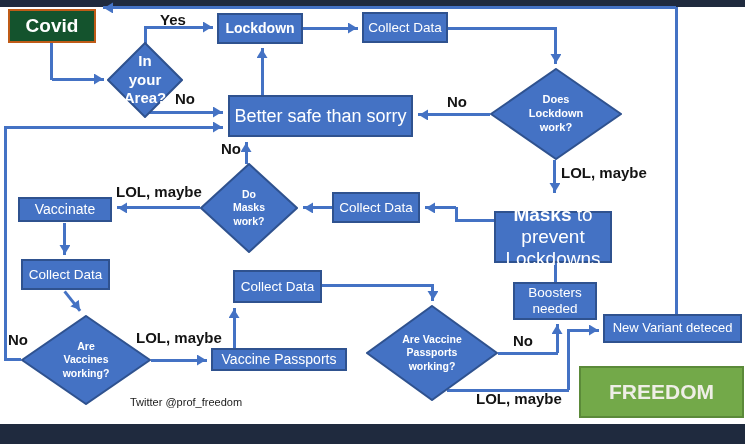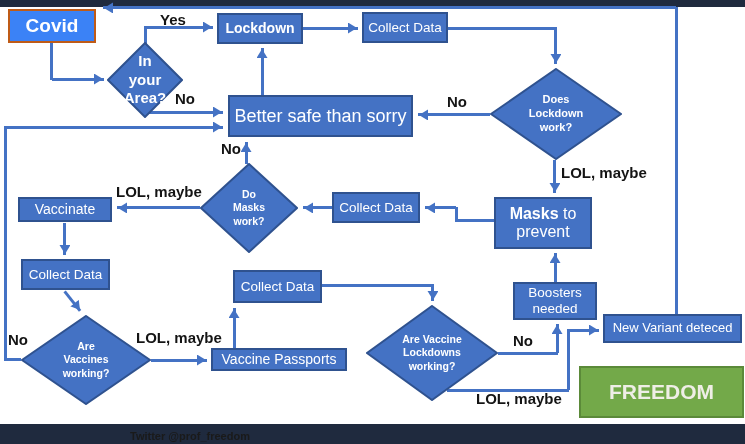--- a/index.html
+++ b/index.html
@@ -11,42 +11,42 @@
   .bar{position:absolute;left:0;width:745px;background:#1f2a3e;}
   #bar-top{top:0;height:7px;}
   #bar-bottom{top:424px;height:20px;}
   .node{
     position:absolute;box-sizing:border-box;
     display:flex;align-items:center;justify-content:center;
     text-align:center;color:#fff;line-height:1.15;
     white-space:pre-line;
   }
   .node.box{background:#4472c4;border:2px solid #2f528f;}
-  .node.orange{background:#3b82f6;border:2px solid #bf5b17;}
+  .node.orange{background:#14532d;border:2px solid #bf5b17;}
   .node.green{background:#73a949;border:2px solid #5b8a39;color:#efeee6;}
   .diamond{position:absolute;}
   .diamond svg{position:absolute;left:0;top:0;display:block;}
   .diamond .dlabel{
     position:absolute;left:0;top:0;width:100%;height:100%;
     display:flex;align-items:center;justify-content:center;
     text-align:center;color:#fff;font-weight:600;line-height:1.25;
     white-space:pre-line;
   }
   .seg{position:absolute;transform-origin:0 0;}
   .seg .ln{position:absolute;left:0;top:-1.5px;height:3px;background:#4472c4;}
   .ah{position:absolute;width:0;height:0;transform-origin:0 0;}
   .ah .tri{
     position:absolute;left:-9px;top:-5.5px;width:9px;height:11px;
     background:#4472c4;clip-path:polygon(0 0,100% 50%,0 100%);
   }
   .elabel{
     position:absolute;color:#141414;font-weight:700;font-size:15px;
     white-space:nowrap;
   }
-  #credit{position:absolute;color:#1a1a1a;font-weight:700;font-size:11px;white-space:nowrap;margin-top:34px;}
+  #credit{position:absolute;color:#1a1a1a;font-weight:400;font-size:11px;white-space:nowrap;}
   .b{font-weight:700;}
 </style>
 </head>
 <body>
 
 <div id="stage">
   <div class="bar" id="bar-top"></div>
   <div class="bar" id="bar-bottom"></div>
   <div id="edges">
       <div class="seg" style="left: 52px; top: 43px; transform: rotate(90deg);">
@@ -216,21 +216,21 @@
       </div>
       <div class="ah" style="left: 104px; top: 8px; transform: rotate(180deg);">
         <div class="tri"></div>
       </div>
     </div>
   <div id="nodes">
       <div class="node box orange" style="left: 8px; top: 9px; width: 88px; height: 34px; font-size: 19px; font-weight: 600;"><span>Covid</span></div>
       <div class="node box" style="left: 217px; top: 13px; width: 86px; height: 31px; font-size: 14px; font-weight: 700;"><span>Lockdown</span></div>
       <div class="node box" style="left: 362px; top: 12px; width: 86px; height: 31px; font-size: 13.5px; font-weight: 400;"><span>Collect Data</span></div>
       <div class="node box" style="left: 228px; top: 95px; width: 185px; height: 42px; font-size: 18px; font-weight: 400;"><span>Better safe than sorry</span></div>
-      <div class="node box" style="left: 494px; top: 197px; width: 98px; height: 52px; font-size: 16px; font-weight: 400;"><div><div><span class="b">Masks </span><span>to prevent</span></div></div></div>
+      <div class="node box" style="left: 494px; top: 211px; width: 118px; height: 52px; font-size: 19px; font-weight: 400;"><div><div><span class="b">Masks </span><span>to prevent</span></div><div><span>Lockdowns</span></div></div></div>
       <div class="node box" style="left: 332px; top: 192px; width: 88px; height: 31px; font-size: 13.5px; font-weight: 400;"><span>Collect Data</span></div>
       <div class="node box" style="left: 18px; top: 197px; width: 94px; height: 25px; font-size: 14px; font-weight: 400;"><span>Vaccinate</span></div>
       <div class="node box" style="left: 21px; top: 259px; width: 89px; height: 31px; font-size: 13.5px; font-weight: 400;"><span>Collect Data</span></div>
       <div class="node box" style="left: 211px; top: 348px; width: 136px; height: 23px; font-size: 14px; font-weight: 400;"><span>Vaccine Passports</span></div>
       <div class="node box" style="left: 233px; top: 270px; width: 89px; height: 33px; font-size: 13.5px; font-weight: 400;"><span>Collect Data</span></div>
       <div class="node box" style="left: 513px; top: 282px; width: 84px; height: 38px; font-size: 13.5px; font-weight: 400;"><span>Boosters
 needed</span></div>
       <div class="node box" style="left: 603px; top: 314px; width: 139px; height: 29px; font-size: 13px; font-weight: 400;"><span>New Variant deteced</span></div>
       <div class="node box green" style="left: 579px; top: 366px; width: 165px; height: 52px; font-size: 21px; font-weight: 600;"><span>FREEDOM</span></div>
       <div class="diamond" style="left: 107px; top: 42px; width: 76px; height: 76px;">
@@ -263,21 +263,21 @@
         </svg>
         <div class="dlabel" style="font-size: 10.5px;">Are
 Vaccines
 working?</div>
       </div>
       <div class="diamond" style="left: 366px; top: 305px; width: 132px; height: 96px;">
         <svg width="132" height="96">
           <polygon points="66,1 131,48 66,95 1,48" fill="#4472c4" stroke="#2f528f" stroke-width="2"></polygon>
         </svg>
         <div class="dlabel" style="font-size: 10.5px;">Are Vaccine
-Lockdowns
+Passports
 working?</div>
       </div>
     </div>
   <div id="labels">
       <div class="elabel" style="left: 160px; top: 11px;">Yes</div>
       <div class="elabel" style="left: 175px; top: 90px;">No</div>
       <div class="elabel" style="left: 447px; top: 93px;">No</div>
       <div class="elabel" style="left: 561px; top: 164px;">LOL, maybe</div>
       <div class="elabel" style="left: 221px; top: 140px;">No</div>
       <div class="elabel" style="left: 116px; top: 183px;">LOL, maybe</div>

